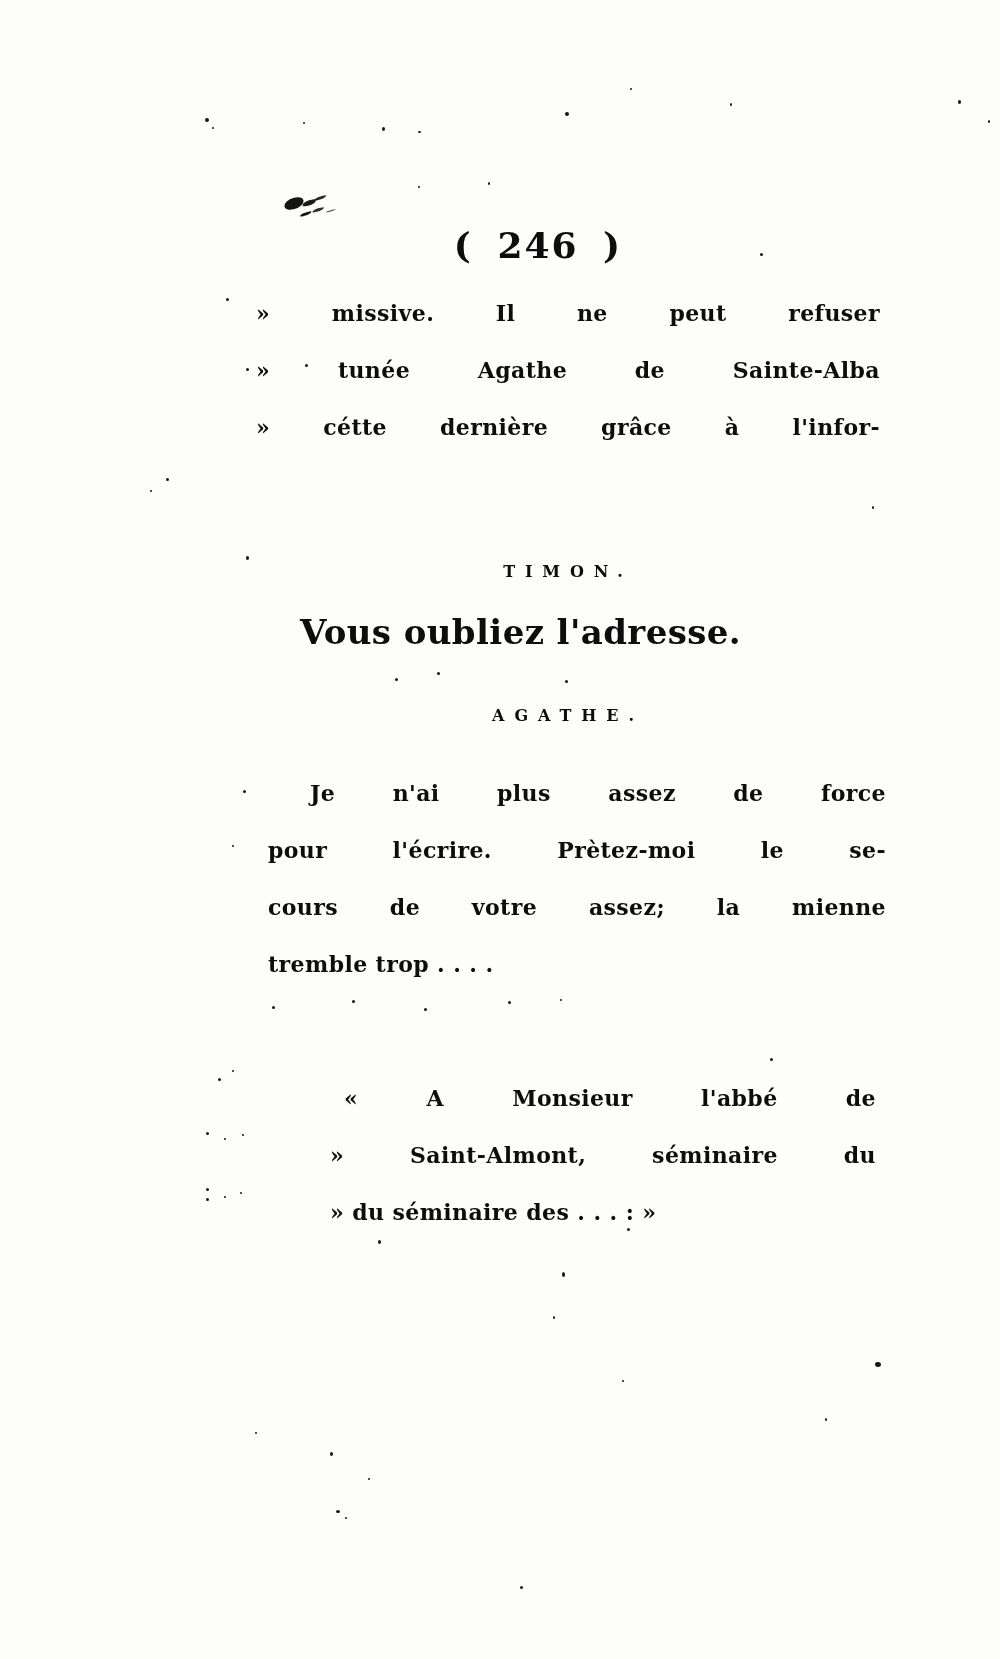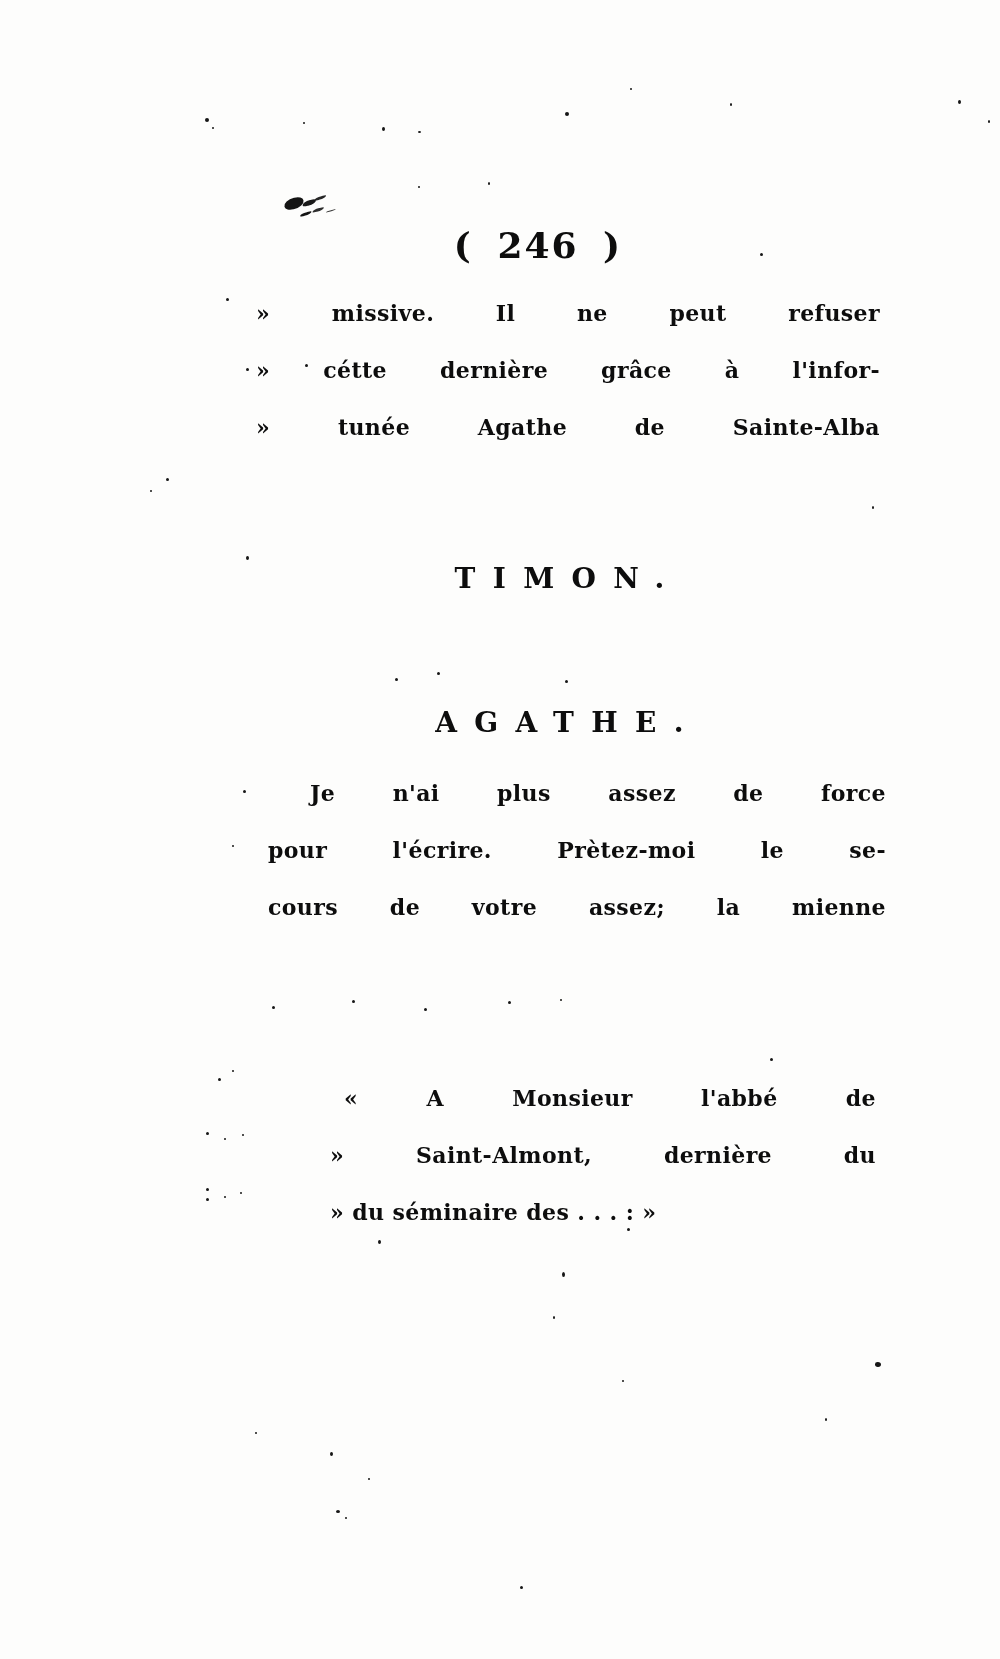--- a/index.html
+++ b/index.html
@@ -50,21 +50,21 @@
     white-space: nowrap;
   }
   .indent-1 { padding-left: 42px; }
   .indent-sm { padding-left: 14px; }
 
   .speaker-heading {
     position: absolute;
     left: 256px;
     width: 624px;
     text-align: center;
-    font-size: 28px;
+    font-size: 16px;
     letter-spacing: 0.62em;
     white-space: nowrap;
   }
   .timon-heading  { top: 562px; }
   .agathe-heading { top: 706px; }
 
   .dialogue-line {
     position: absolute;
     font-size: 34px;
     letter-spacing: 0.4px;
@@ -98,38 +98,40 @@
 <body>
 
 <div class="book-page">
 
   <div class="smudge"></div>
 
   <div class="page-number">( 246 )</div>
 
   <div class="body-block quote-block">
     <div class="jline">» missive. Il ne peut refuser</div>
+    <div class="jline">» tunée Agathe de Sainte-Alba</div>
     <div class="jline">» cétte dernière grâce à l'infor-</div>
-    <div class="jline">» tunée Agathe de Sainte-Alba</div>
   </div>
 
   <div class="speaker-heading timon-heading">TIMON.</div>
 
+  <div class="dialogue-line timon-speech">Vous oubliez l'adresse.</div>
 
   <div class="speaker-heading agathe-heading">AGATHE.</div>
 
   <div class="body-block agathe-block">
     <div class="jline indent-1">Je n'ai plus assez de force</div>
     <div class="jline">pour l'écrire. Prètez-moi le se-</div>
     <div class="jline">cours de votre assez; la mienne</div>
+    <div class="nline">tremble trop . . . .</div>
   </div>
 
   <div class="body-block letter-block">
     <div class="jline indent-sm">« A Monsieur l'abbé de</div>
-    <div class="jline">» Saint-Almont, dernière du</div>
+    <div class="jline">» Saint-Almont, séminaire du</div>
     <div class="nline">» du séminaire des . . . : »</div>
   </div>
 
   <div class="speck" style="left:205px;top:118px;width:4px;height:4px;"></div>
   <div class="speck" style="left:212px;top:127px;width:2px;height:2px;"></div>
   <div class="speck" style="left:303px;top:122px;width:2px;height:2px;"></div>
   <div class="speck" style="left:382px;top:127px;width:3px;height:4px;"></div>
   <div class="speck" style="left:418px;top:131px;width:3px;height:2px;"></div>
   <div class="speck" style="left:565px;top:112px;width:4px;height:4px;"></div>
   <div class="speck" style="left:630px;top:88px;width:2px;height:2px;"></div>

